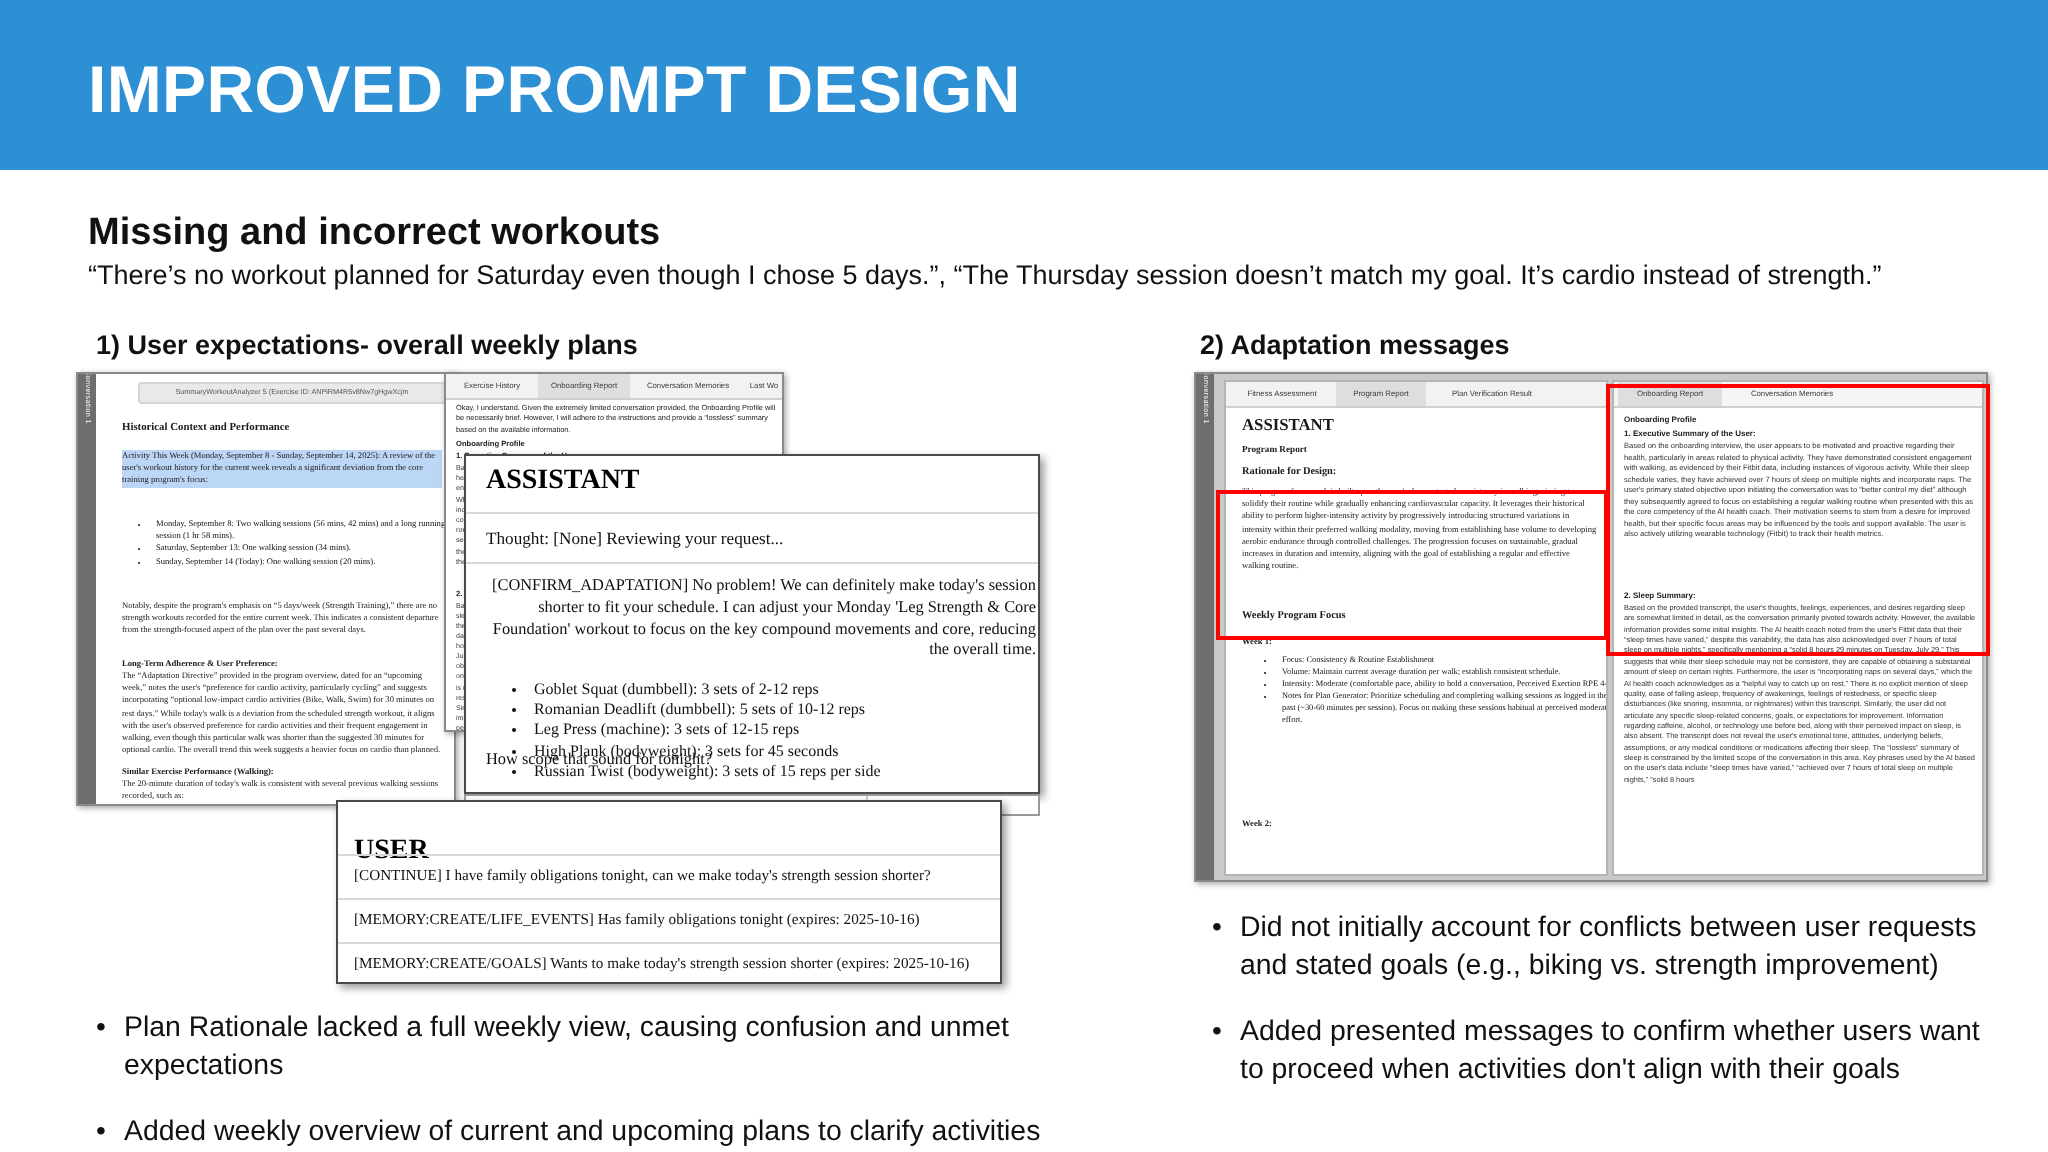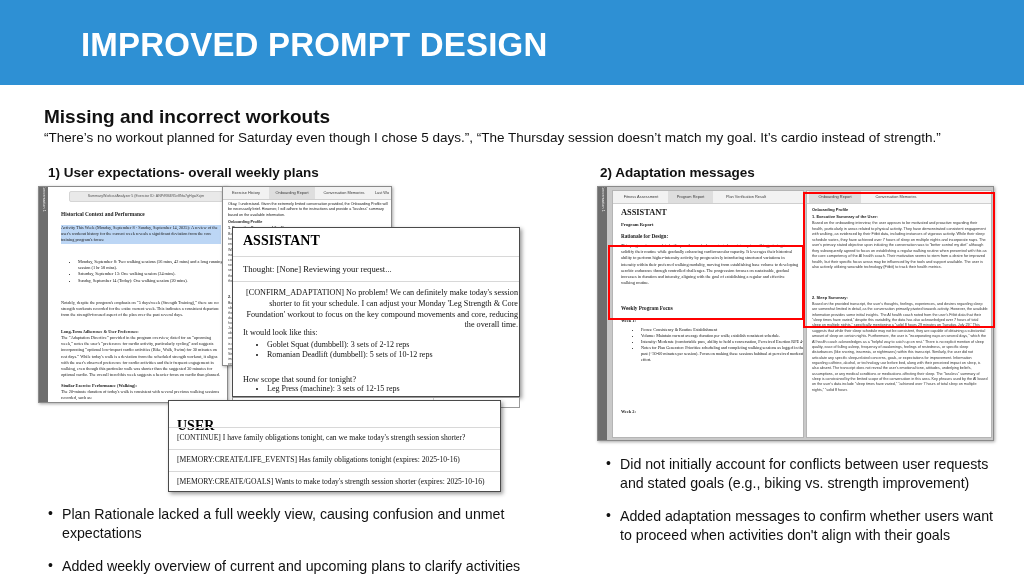--- a/index.html
+++ b/index.html
@@ -14,21 +14,20 @@
   
   #header-bar{
     position:absolute;left:0;top:0;width:1024px;height:85px;
     background:#2e90d4;
   }
   #page-title{
     position:absolute;left:44px;top:26px;
     font-size:33px;font-weight:bold;color:#ffffff;
     letter-spacing:.2px;
     font-family:"Liberation Sans", sans-serif;
-    margin-left:37px;
   }
   
   #section-heading{
     position:absolute;left:44px;top:106px;
     font-size:19px;font-weight:bold;color:#111;
   }
   #section-quote{
     position:absolute;left:44px;top:130px;
     font-size:13.5px;color:#111;white-space:nowrap;
   }
@@ -163,25 +162,24 @@
   <div class="body-text tiny" style="left:5px;top:108px;width:160px;font-size:3.8px;font-weight:bold;">2. Sleep Summary:</div>
   <div class="body-text tiny" style="left:5px;top:114px;width:160px;font-size:3.5px;color:#3b3b3b;">Based on the provided transcript, the user's thoughts, feelings, experiences, and desires regarding sleep are somewhat limited in detail, as the conversation primarily pivoted towards activity. However, the available information provides some initial insights. The AI health coach noted from the user's Fitbit data that their “sleep times have varied,” despite this variability, the data has also acknowledged over 7 hours of total sleep on multiple nights,” specifically mentioning a “solid 8 hours 29 minutes on Tuesday, July 29.” This suggests that while their sleep schedule may not be consistent, they are capable of obtaining a substantial amount of sleep on certain nights. Furthermore, the user is “incorporating naps on several days,” which the AI health coach acknowledges as a “helpful way to catch up on rest.” There is no explicit mention of sleep quality, ease of falling asleep, frequency of awakenings, feelings of restedness, or specific sleep disturbances (like snoring, insomnia, or nightmares) within this transcript. Similarly, the user did not articulate any specific sleep-related concerns, goals, or expectations for improvement. Information regarding caffeine, alcohol, or technology use before bed, along with their perceived impact on sleep, is also absent. The transcript does not reveal the user's emotional tone, attitudes, underlying beliefs, assumptions, or any medical conditions or medications affecting their sleep. The “lossless” summary of sleep is constrained by the limited scope of the conversation in this area. Key phrases used by the AI based on the user's data include “sleep times have varied,” “achieved over 7 hours of total sleep on multiple nights,” “solid 8 hours</div>
 </div>
 
 <div class="card" style="left:232px;top:227px;width:288px;height:170px;">
   <h3 style="position:absolute;left:10px;top:5px;font-size:14px;">ASSISTANT</h3>
   <div class="hrule" style="left:0;top:28px;width:288px;"></div>
   <div class="ser" style="position:absolute;left:10px;top:36px;width:268px;font-size:8.6px;">Thought: [None] Reviewing your request...</div>
   <div class="hrule" style="left:0;top:53px;width:288px;"></div>
   <div class="ser" style="position:absolute;left:10px;top:60px;width:275px;font-size:8.2px;line-height:1.32;text-align:right;">[CONFIRM_ADAPTATION] No problem! We can definitely make today's session shorter to fit your schedule. I can adjust your Monday 'Leg Strength &amp; Core Foundation' workout to focus on the key compound movements and core, reducing the overall time.</div>
-  <div class="ser" style="position:absolute;left:10px;top:100px;width:268px;font-size:8.2px;">It would look like this:</div>
   <ul style="position:absolute;left:22px;top:112px;width:262px;margin:0;padding-left:12px;">
     <li style="font-size:8px;line-height:1.28;">Goblet Squat (dumbbell): 3 sets of 2-12 reps</li>
     <li style="font-size:8px;line-height:1.28;">Romanian Deadlift (dumbbell): 5 sets of 10-12 reps</li>
-    <li style="font-size:8px;line-height:1.28;margin-top:24px;">Leg Press (machine): 3 sets of 12-15 reps</li>
+    <li style="font-size:8px;line-height:1.28;">Leg Press (machine): 3 sets of 12-15 reps</li>
     <li style="font-size:8px;line-height:1.28;">High Plank (bodyweight): 3 sets for 45 seconds</li>
     <li style="font-size:8px;line-height:1.28;">Russian Twist (bodyweight): 3 sets of 15 reps per side</li>
   </ul>
   <div class="ser" style="position:absolute;left:10px;top:147px;width:268px;font-size:8.2px;">How scope that sound for tonight?</div>
 </div>
 
 <div class="shot" style="left:232px;top:397px;width:288px;height:11px;border-color:#9a9a9a;">
   <div class="body-text tiny" style="left:16px;top:2px;width:180px;font-size:3.4px;color:#555;">regarding the user's caffeine, alcohol, or technology use before bed.</div>
   <div class="vrule" style="left:200px;top:0;height:11px;"></div>
 </div>
@@ -240,14 +238,14 @@
 <div class="redbox" style="left:608px;top:245px;width:196px;height:75px;"></div>
 <div class="redbox" style="left:803px;top:192px;width:192px;height:136px;"></div>
 
 <div class="bullets" style="left:44px;top:505px;width:520px;">
   <div class="bi">Plan Rationale lacked a full weekly view, causing confusion and unmet expectations</div>
   <div class="bi">Added weekly overview of current and upcoming plans to clarify activities</div>
 </div>
 
 <div class="bullets" style="left:602px;top:455px;width:400px;">
   <div class="bi">Did not initially account for conflicts between user requests and stated goals (e.g., biking vs. strength improvement)</div>
-  <div class="bi">Added adaptation messages to confirm whether users want to proceed when activities don't align with their goals</div>
+  <div class="bi">Added presented messages to confirm whether users want to proceed when activities don't align with their goals</div>
 </div>
 
 </body></html>

